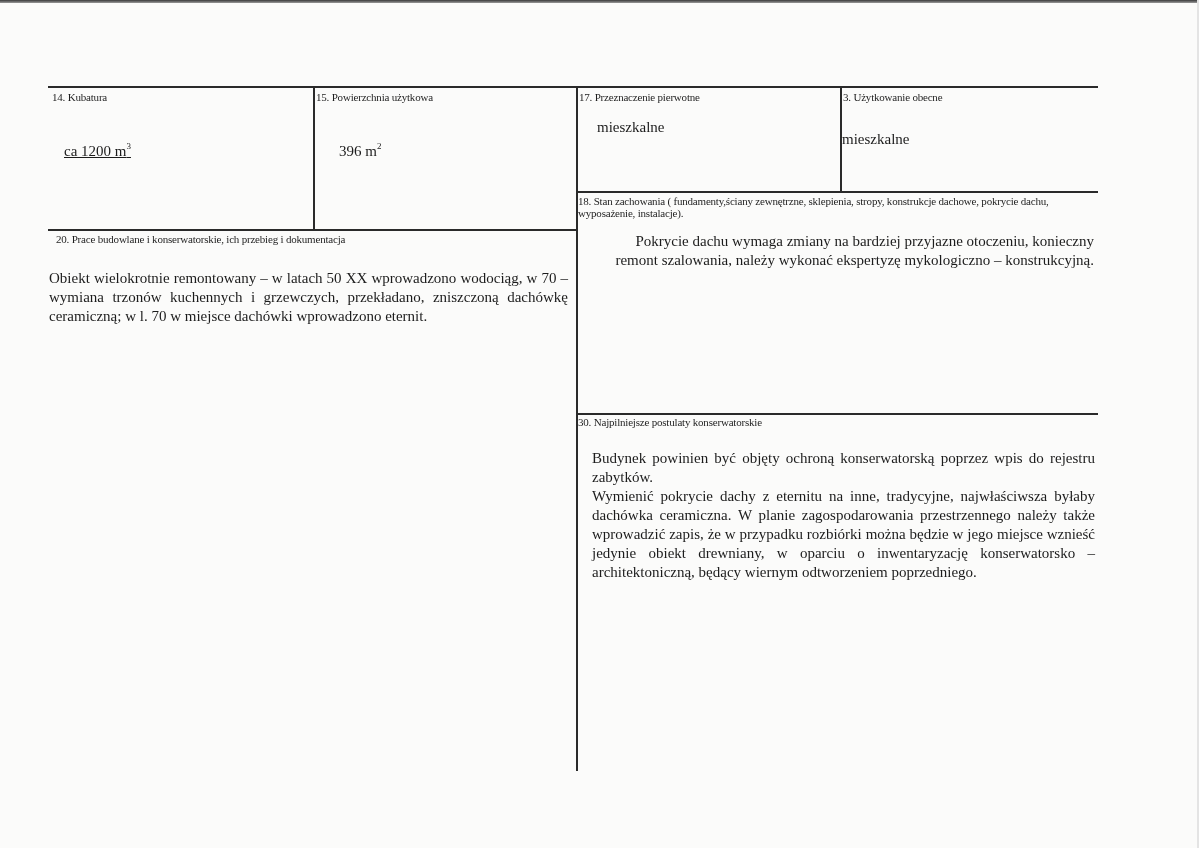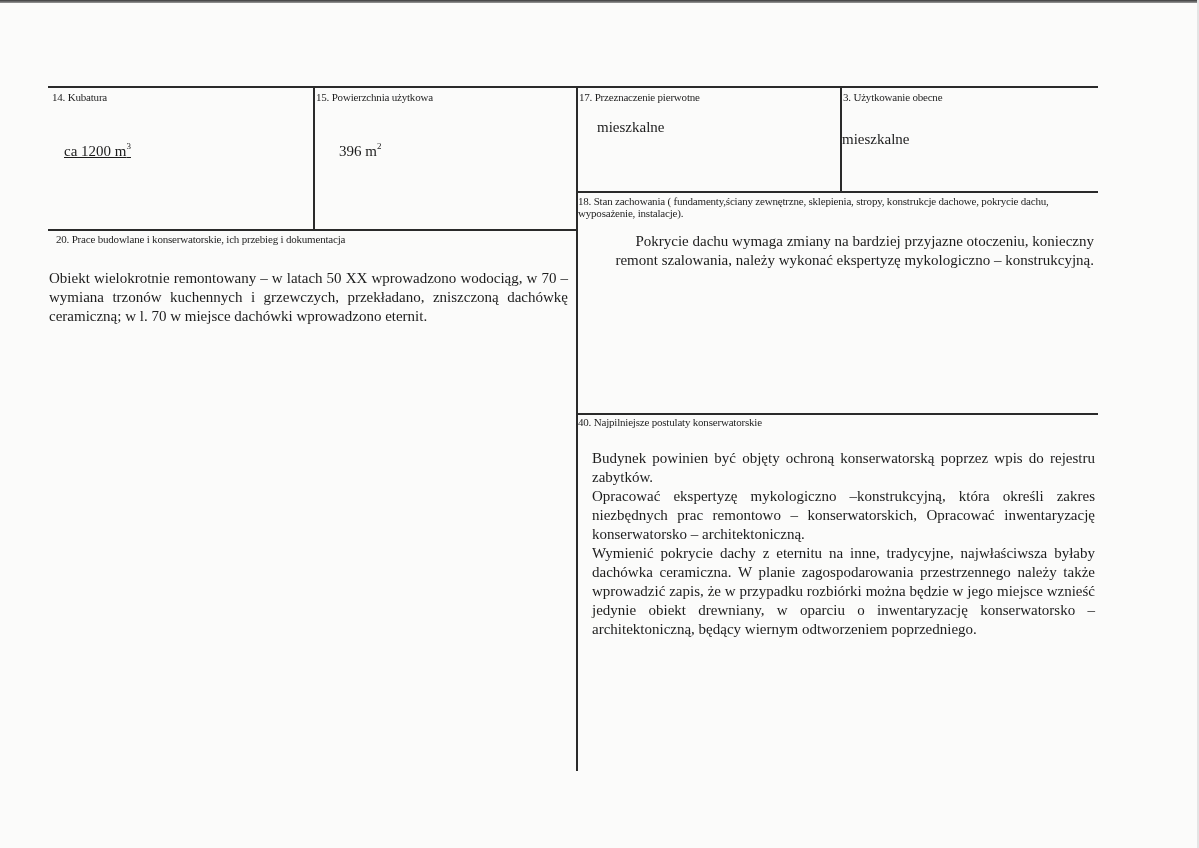--- a/index.html
+++ b/index.html
@@ -87,19 +87,18 @@
 </div>
 
 <div>
   <div class="label" style="left:56px; top:233px;">20. Prace budowlane i konserwatorskie, ich przebieg i dokumentacja</div>
   <div class="para" style="left:49px; top:242px; width:519px;margin-top:27px;">
     <p>Obiekt wielokrotnie remontowany – w latach 50 XX wprowadzono wodociąg, w 70 – wymiana trzonów kuchennych i grzewczych, przekładano, zniszczoną dachówkę ceramiczną; w l. 70 w miejsce dachówki wprowadzono eternit.</p>
   </div>
 </div>
 
 <div>
-  <div class="label" style="left:578px; top:416px;">40. Najpilniejsze postulaty konserwatorskie</div>
+  <div class="label" style="left:578px; top:416px;">30. Najpilniejsze postulaty konserwatorskie</div>
   <div class="para" style="left:592px; top:429px; width:503px;margin-top:20px;">
     <p>Budynek powinien być objęty ochroną konserwatorską poprzez wpis do rejestru zabytków.</p>
-    <p>Opracować ekspertyzę mykologiczno –konstrukcyjną, która określi zakres niezbędnych prac remontowo – konserwatorskich, Opracować inwentaryzację konserwatorsko – architektoniczną.</p>
     <p>Wymienić pokrycie dachy z eternitu na inne, tradycyjne, najwłaściwsza byłaby dachówka ceramiczna. W planie zagospodarowania przestrzennego należy także wprowadzić zapis, że w przypadku rozbiórki można będzie w jego miejsce wznieść jedynie obiekt drewniany, w oparciu o inwentaryzację konserwatorsko – architektoniczną, będący wiernym odtworzeniem poprzedniego.</p>
   </div>
 </div>
 
 </body></html>

